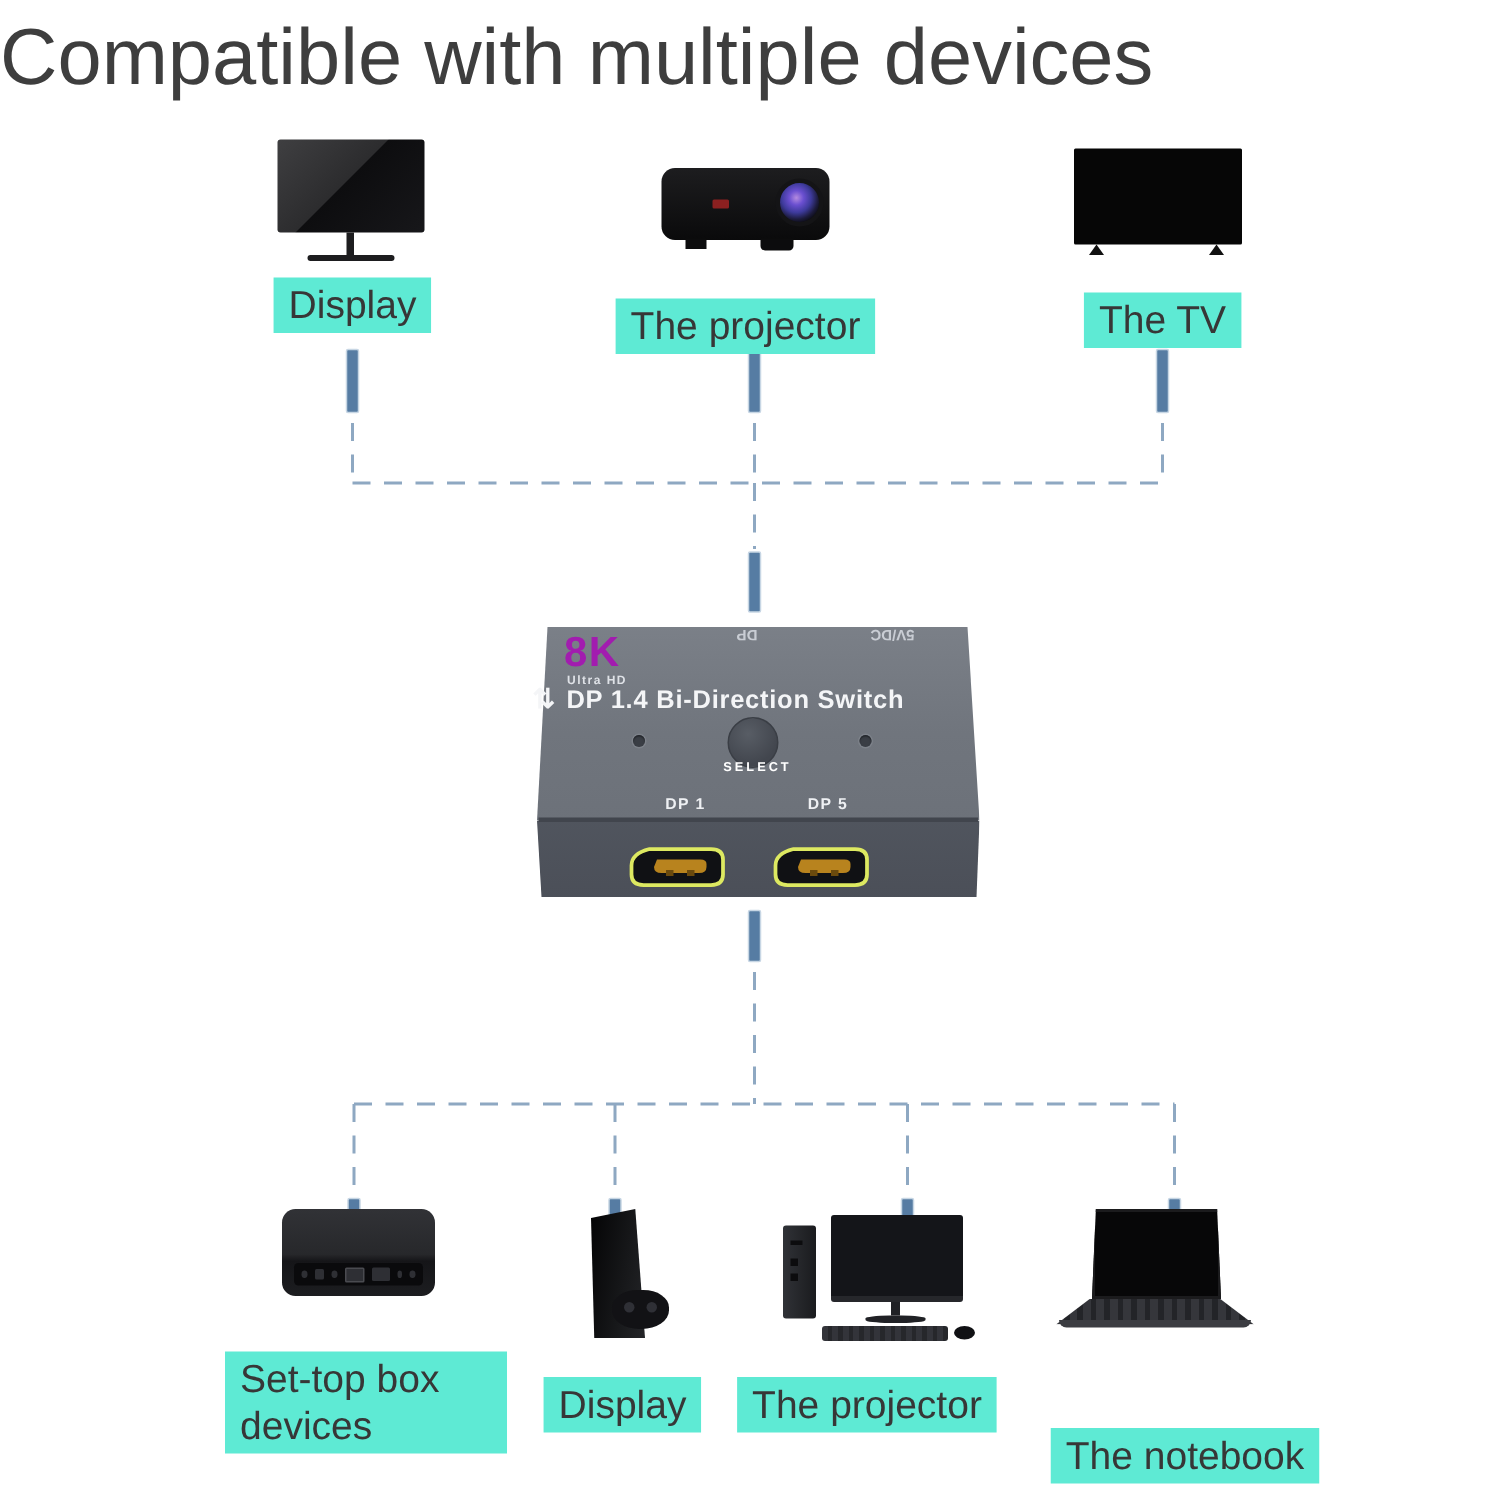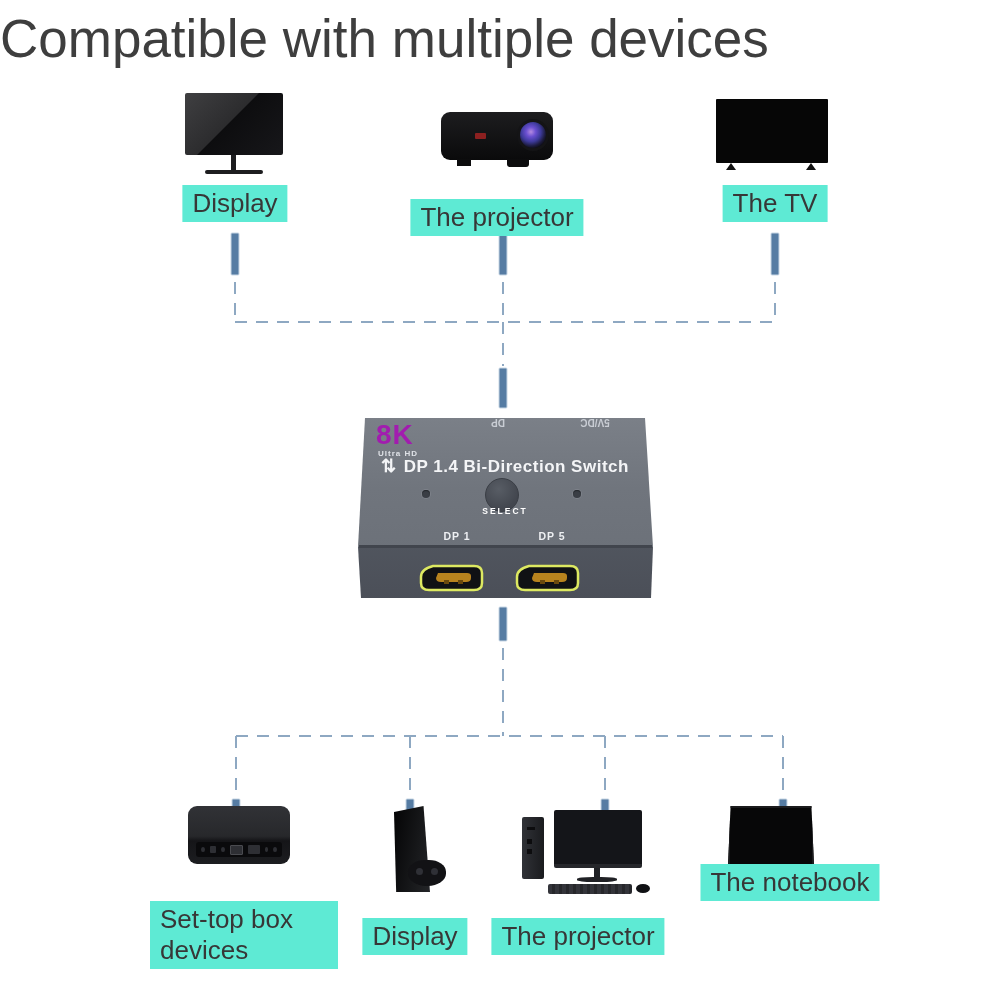--- a/index.html
+++ b/index.html
@@ -81,21 +81,21 @@
   .sw-top{left:0;top:0;width:300px;height:185px;
     clip-path:polygon(10px 3px,290px 3px,298px 132px,3px 132px);
     background:linear-gradient(180deg,#7b8088 0%,#70757d 40%,#696e76 100%);}
   .sw-front{left:0;top:0;width:300px;height:185px;
     clip-path:polygon(3px 132px,298px 132px,296px 183px,6px 183px);
     background:linear-gradient(180deg,#5e636c 0%,#535861 55%,#4b4f58 100%);}
   .sw-seam{left:4px;top:130px;width:293px;height:3px;background:#41454d;}
   .sw-badge{left:21px;top:4px;color:#a21caf;font-size:28px;font-weight:bold;letter-spacing:1px;}
   .sw-badge-sub{left:23px;top:34px;color:#dfe2e7;font-size:8px;font-weight:bold;letter-spacing:1px;}
   .sw-rear{top:2px;color:#c9cdd4;font-size:10px;font-weight:bold;transform:rotate(180deg);}
-  .sw-title{left:0;width:300px;top:40px;text-align:center;color:#f4f5f7;
+  .sw-title{left:0;width:300px;top:40px;color:#f4f5f7;
     font-size:17px;font-weight:bold;letter-spacing:0.5px;}
   .sw-arrow{font-size:18px;margin-right:7px;}
   .sw-led{width:8px;height:8px;border-radius:50%;background:#3a3e45;
     box-shadow:inset 0 1px 1px #23262b, 0 0 0 1px #7d828a;}
   .sw-btn{left:130px;top:63px;width:34px;height:34px;border-radius:50%;
     background:radial-gradient(circle at 40% 32%,#585d65,#42464e 70%);
     border:1px solid #3a3e45;box-sizing:border-box;}
   .sw-btn-label{left:0;width:300px;top:91px;text-align:center;color:#ffffff;
     font-size:8.5px;font-weight:bold;letter-spacing:2px;}
   .sw-port-label{top:115px;color:#eef0f3;font-size:10.5px;font-weight:bold;letter-spacing:1px;
@@ -153,21 +153,21 @@
   <div class="abs proj-dot"></div>
   <div class="abs proj-lens"></div>
 </div>
 <div class="abs dev-label" style="left:497px;top:199px">The projector</div>
 
 <div class="abs" style="left:716px;top:99px;width:112px;height:72px">
   <div class="abs tv-screen"></div>
   <div class="abs tv-foot" style="left:10px"></div>
   <div class="abs tv-foot" style="left:90px"></div>
 </div>
-<div class="abs dev-label" style="left:775px;top:185px">The TV</div>
+<div class="abs dev-label" style="left:775px;top:195px">The TV</div>
 
 <div class="abs switch-wrap">
   <div class="abs sw-top"></div>
   <div class="abs sw-front"></div>
   <div class="abs sw-seam"></div>
 
   <div class="abs sw-badge">8K</div>
   <div class="abs sw-badge-sub">Ultra HD</div>
 
   <div class="abs sw-rear" style="left:128px;width:30px;text-align:center">DP</div>
@@ -234,13 +234,13 @@
   <div class="abs pc-kb"></div>
   <div class="abs pc-mouse"></div>
 </div>
 <div class="abs dev-label" style="left:578px;top:918px">The projector</div>
 
 <div class="abs" style="left:704px;top:806px;width:132px;height:82px">
   <div class="abs nb-screen"></div>
   <div class="abs nb-deck"></div>
   <div class="abs nb-lip"></div>
 </div>
-<div class="abs dev-label" style="left:790px;top:864px">The notebook</div>
+<div class="abs dev-label" style="left:790px;top:952px">The notebook</div>
 
 </body></html>

